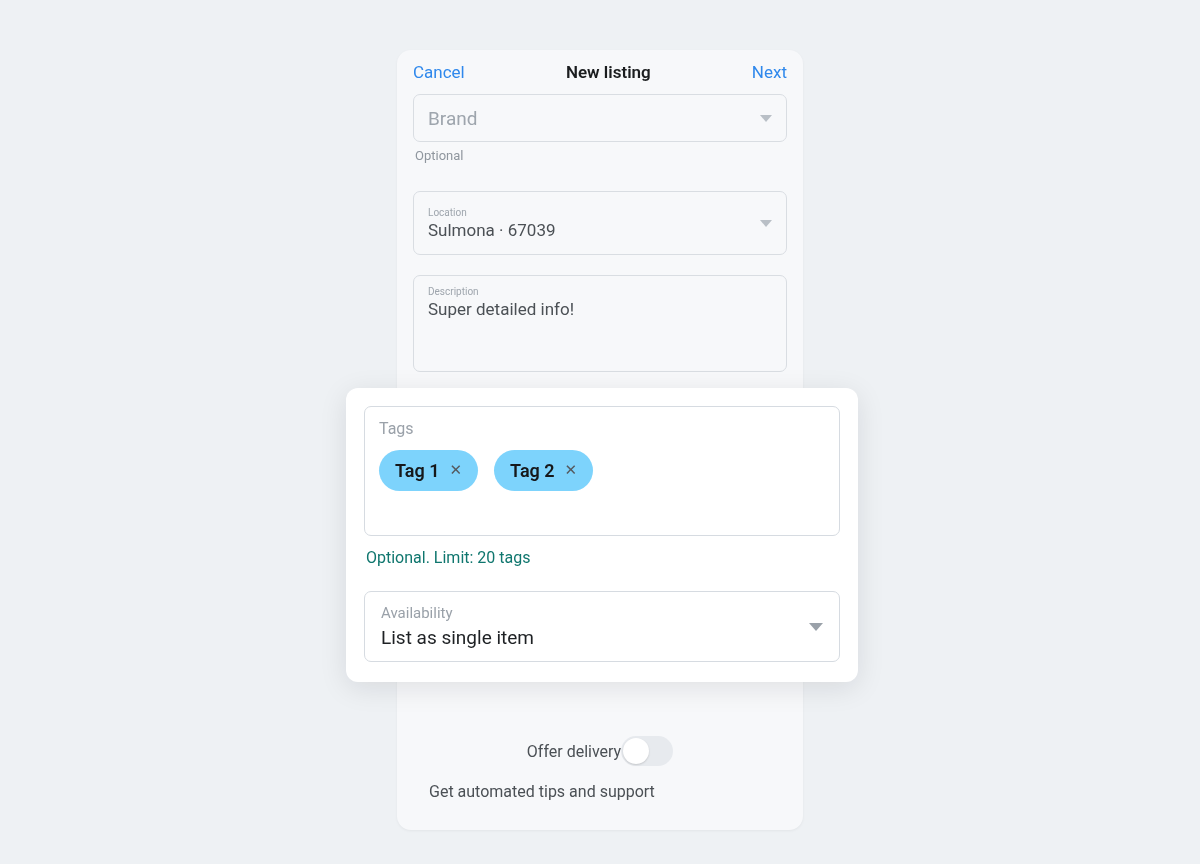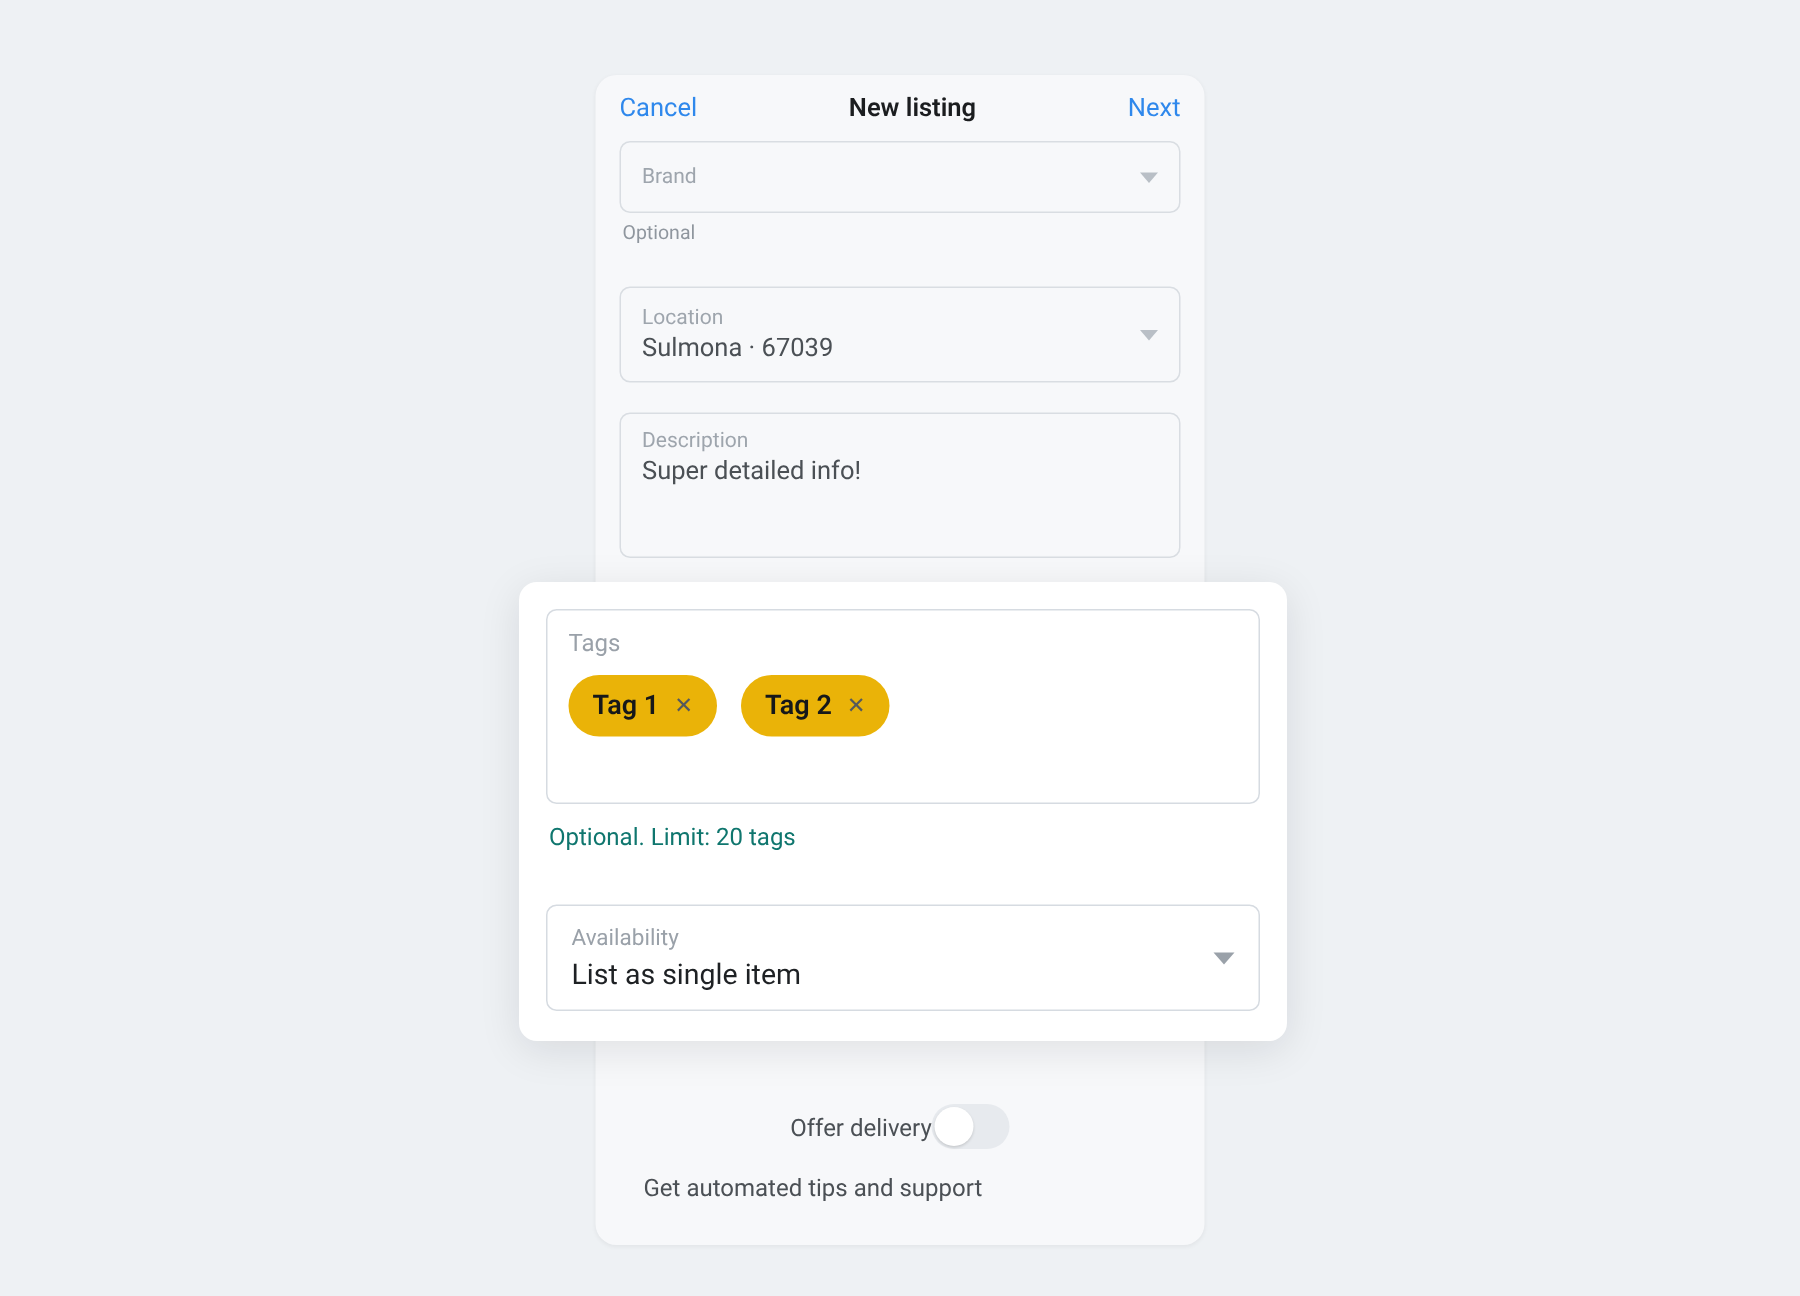--- a/index.html
+++ b/index.html
@@ -52,21 +52,21 @@
       position: relative;
     }
     .field-brand {
       height: 48px;
       display: flex;
       align-items: center;
       justify-content: space-between;
     }
     .brand-placeholder {
       color: #9ea5ad;
-      font-size: 14px;
+      font-size: 19px;
     }
     .caret {
       width: 0; height: 0;
       border-left: 6px solid transparent;
       border-right: 6px solid transparent;
       border-top: 7px solid #b9bfc6;
     }
     .helper {
       color: #8f969e;
       font-size: 13px;
@@ -76,21 +76,21 @@
     .field-location {
       margin-top: 28px;
       height: 64px;
       display: flex;
       align-items: center;
       justify-content: space-between;
       padding: 10px 14px;
     }
     .small-label {
       color: #9ea5ad;
-      font-size: 14px;
+      font-size: 10px;
       margin-bottom: 2px;
     }
     .field-value {
       color: #4b5055;
       font-size: 17px;
     }
     .field-description {
       margin-top: 20px;
       height: 97px;
       padding: 10px 14px;
@@ -144,21 +144,21 @@
     .tags-label {
       color: #9aa1a9;
       font-size: 16px;
       margin-bottom: 12px;
     }
     .chips {
       display: flex;
       gap: 16px;
     }
     .chip {
-      background: #eab308;
+      background: #7dd3fc;
       border-radius: 999px;
       padding: 10px 16px;
       display: flex;
       align-items: center;
       gap: 10px;
       cursor: pointer;
       justify-content: flex-end;
     }
     .chip-text {
       color: #16181a;
@@ -172,21 +172,21 @@
       line-height: 1;
       cursor: pointer;
     }
     .overlay-helper {
       color: #0f766e;
       font-size: 16px;
       margin-top: 12px;
       margin-left: 2px;
     }
     .avail-box {
-      margin-top: 36px;
+      margin-top: 24px;
       border: 1px solid #d6dbe1;
       border-radius: 7px;
       padding: 12px 16px;
       display: flex;
       align-items: center;
       justify-content: space-between;
       background: #fff;
     }
     .avail-label {
       color: #9aa1a9;

